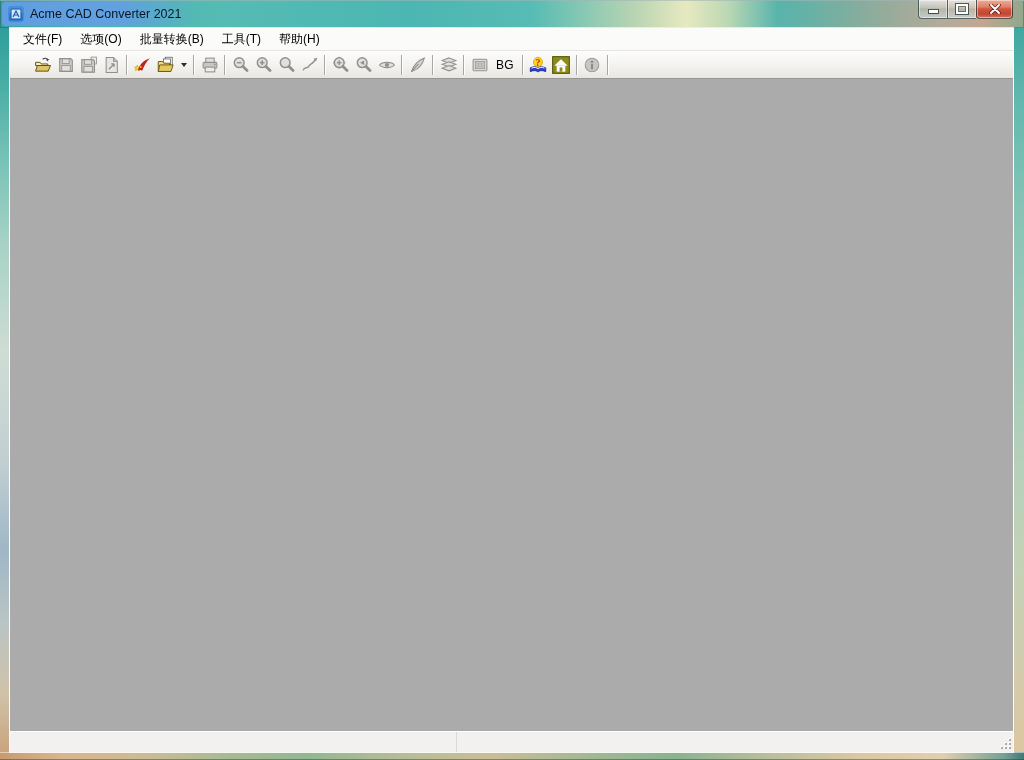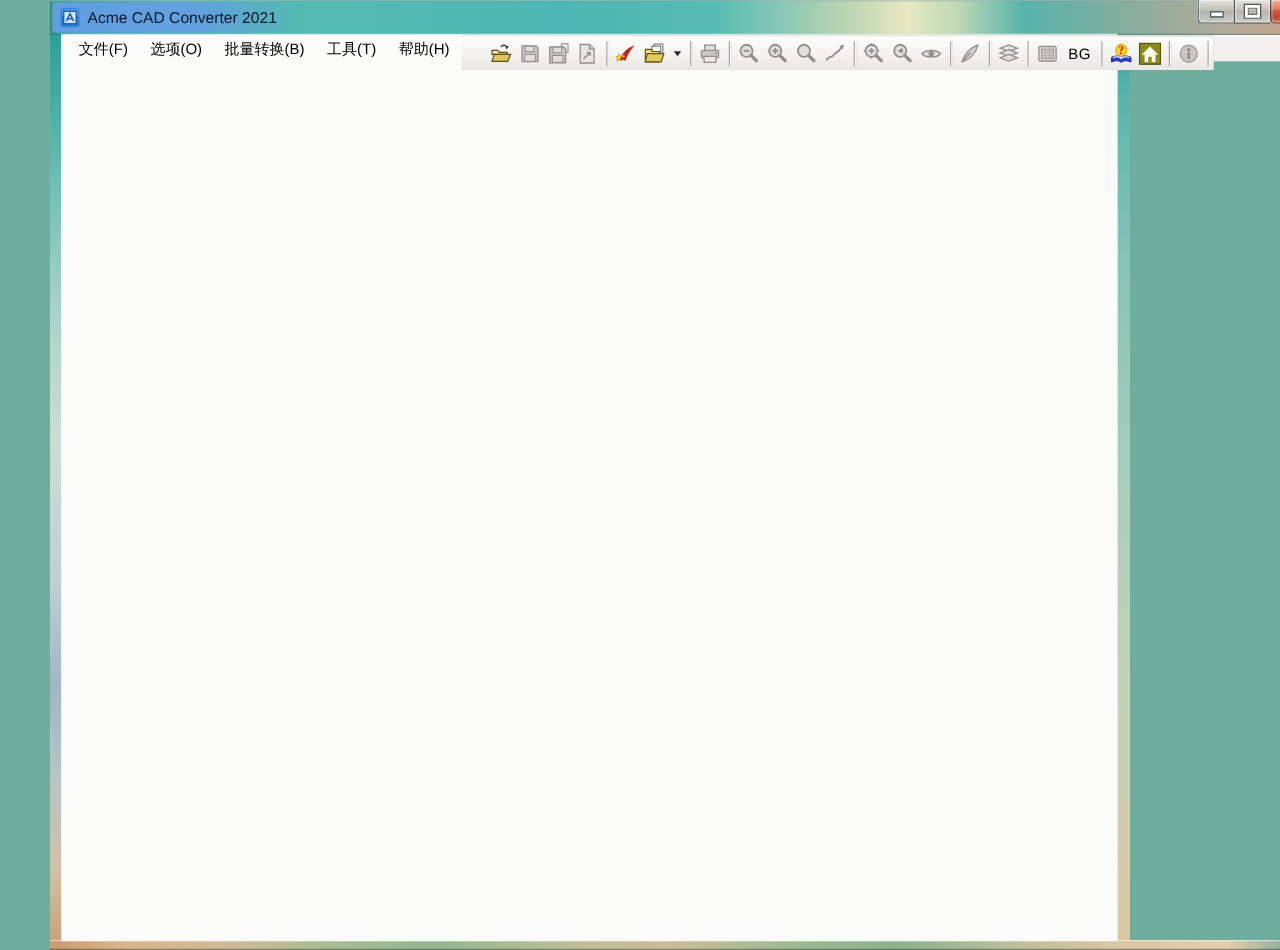--- a/index.html
+++ b/index.html
@@ -2,22 +2,22 @@
 <html><head>
 <meta charset="utf-8">
 <style>
   html,body{margin:0;padding:0;}
   body{
     width:1024px;height:760px;overflow:hidden;
     font-family:"Liberation Sans",sans-serif;
     background:#6fae9e;
     -webkit-font-smoothing:antialiased;
   }
-  .window{position:relative;width:864px;height:760px;
-    box-shadow:inset 0 0 0 1px rgba(25,70,70,.55);margin-left:40px;}
+  .window{position:relative;width:1024px;height:760px;
+    box-shadow:inset 0 0 0 1px rgba(25,70,70,.55);}
 
   
   .titlebar{position:absolute;left:0;top:0;width:1024px;height:28px;
     background:linear-gradient(90deg,
       #38a09c 0%, #4cb4ae 8%, #55bcb4 22%, #4cb6b2 40%, #57bcb4 52%,
       #b9d4b2 62%, #e7e9c0 67%, #bcd8b4 71%, #57b4ac 76%, #7fae9e 83%,
       #9aab9b 87%, #b3ab9b 92%, #c1a791 96%, #90a88c 100%);
     box-shadow:inset 0 1px 0 rgba(255,255,255,.35), inset 0 0 0 1px rgba(20,70,70,.35);
   }
   .title-glow{position:absolute;left:2px;top:2px;width:195px;height:24px;border-radius:4px;
@@ -51,21 +51,21 @@
       #b6d0ba 60%,#c4d2b6 75%,#d2ccae 88%,#dcc6a0 100%);
     border-left:1px solid rgba(255,255,255,.75);box-sizing:border-box;}
   .border-bottom{position:absolute;left:0;bottom:0;width:1024px;height:8px;
     background:linear-gradient(90deg,#c99a6e 0%,#d9b68c 6%,#cdbb95 14%,#a8bb93 22%,
       #93b791 30%,#b9bd97 40%,#cabd98 48%,#9fb992 58%,#8bb28e 66%,#b5bd9a 74%,
       #dcc7a2 84%,#e3cfae 92%,#75a294 98%,#3f7a78 100%);
     box-shadow:inset 0 1px 0 rgba(255,255,255,.5), inset 0 -1px 0 rgba(30,60,60,.45);}
 
   
   .content{position:absolute;left:10px;right:11px;top:28px;bottom:8px;
-    display:flex;background:#fbfbfa;
+    display:flex;flex-direction:column;background:#fbfbfa;
     box-shadow:0 0 0 1px rgba(255,255,255,.8);}
 
   .menubar{height:22px;background:#fbfbfa;display:flex;align-items:center;
     padding-left:4px;flex:0 0 auto;}
   .menu-item{padding:0 9px;font-size:12px;line-height:21px;color:#000;cursor:default;}
 
   .toolbar{height:27px;flex:0 0 auto;display:flex;align-items:center;padding-left:21px;
     background:linear-gradient(180deg,#fdfdfc 0%,#f3f2ef 55%,#e9e7e3 100%);
     border-top:1px solid #e6e4e0;}
   .tb-btn{width:23px;height:23px;display:flex;align-items:center;justify-content:center;flex:0 0 auto;}

